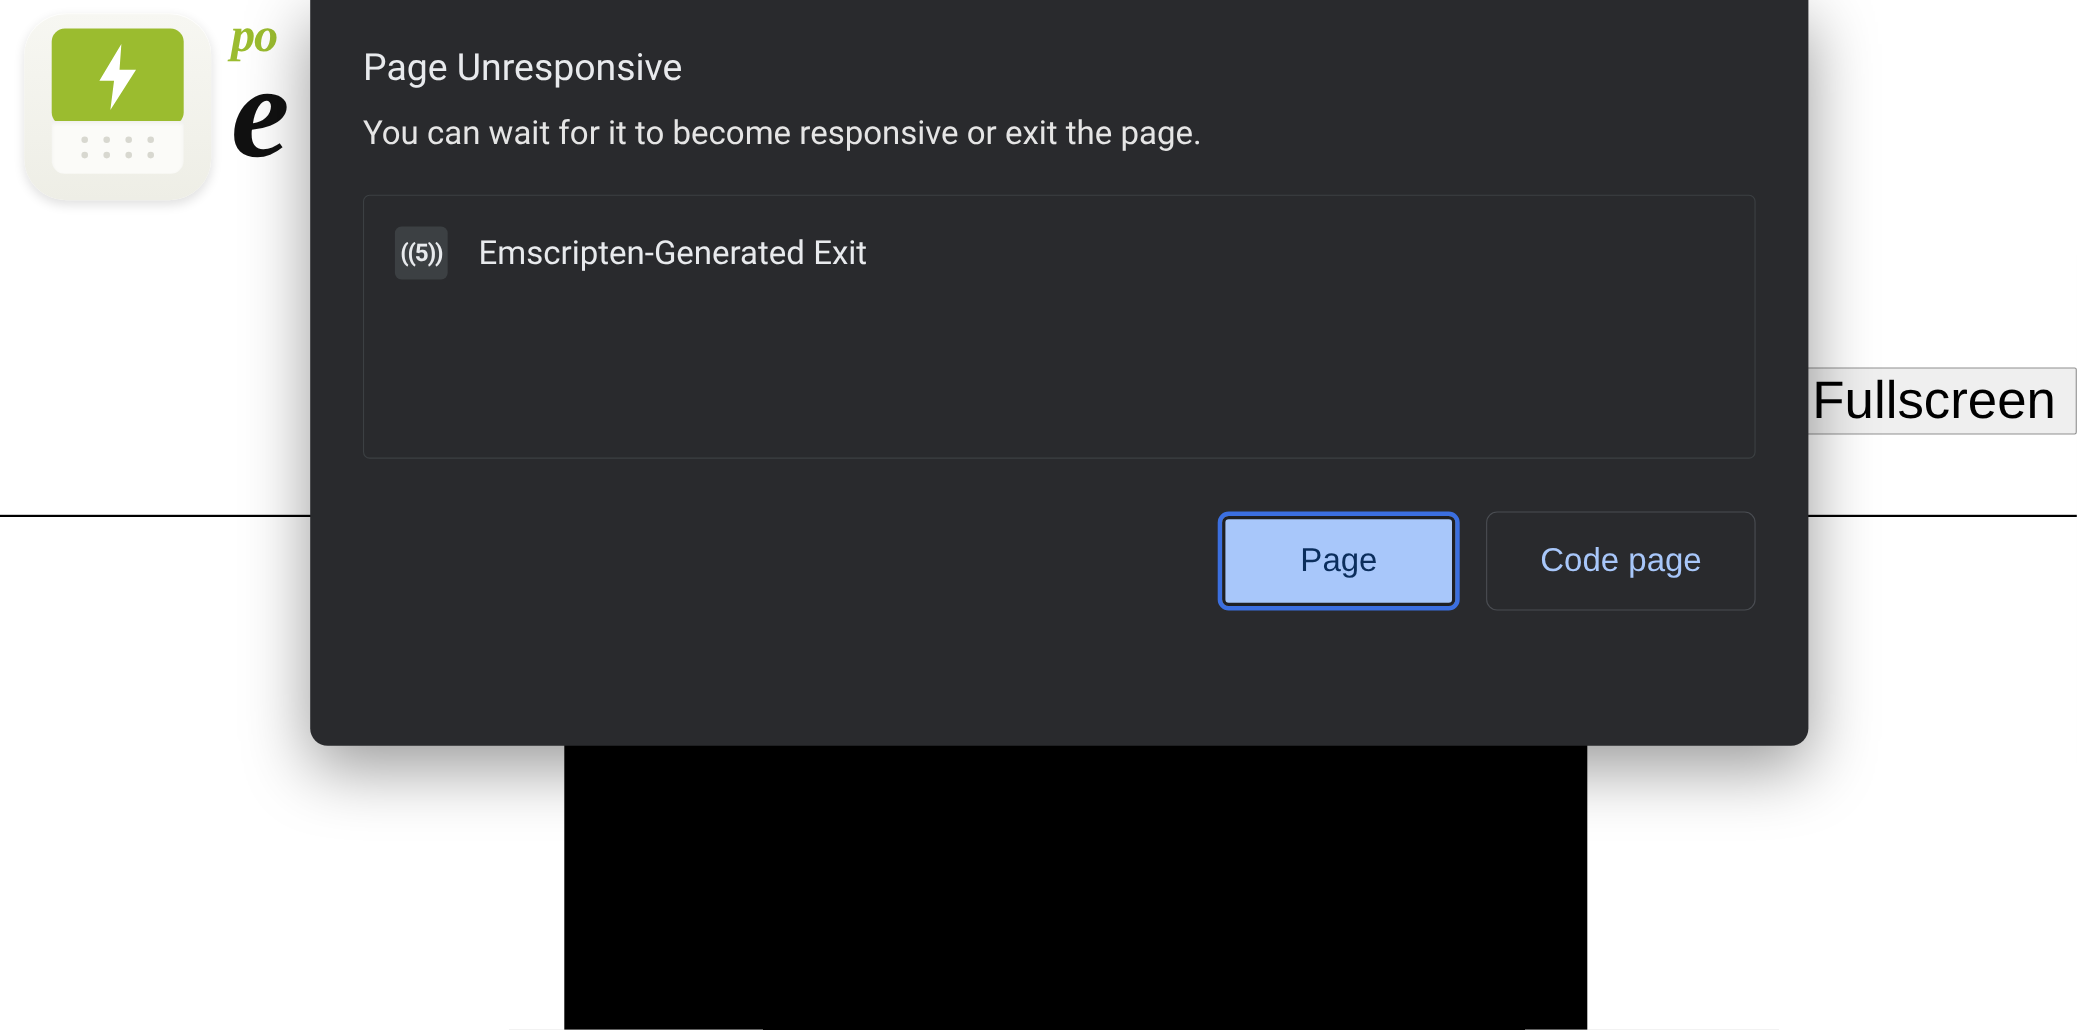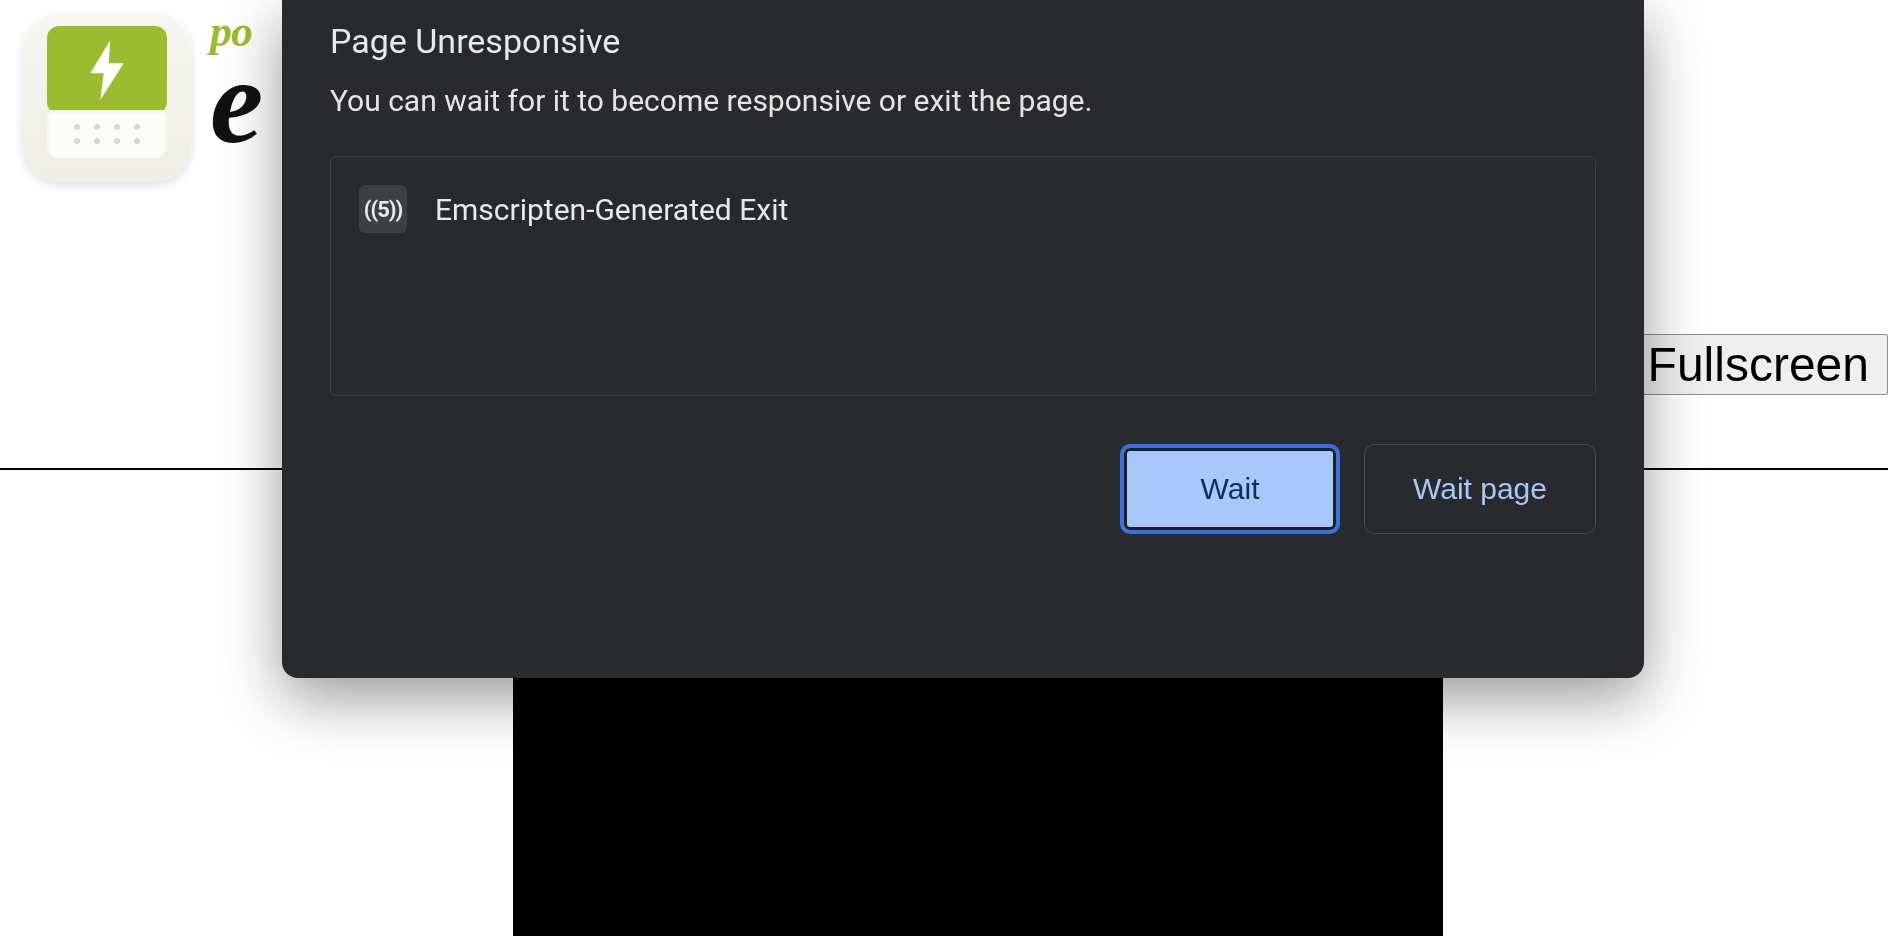--- a/index.html
+++ b/index.html
@@ -42,21 +42,21 @@
 
   .canvas-black {
     position:absolute; left:513px; top:480px; width:930px; height:456px;
     background:#000;
   }
 
   
   .dialog {
     position:absolute; left:282px; top:0; width:1362px; height:678px;
     background:#292a2d; border-radius:0 0 16px 16px; box-shadow: 0 20px 60px rgba(0,0,0,0.4);
-    color:#e8eaed; padding: 21px 48px;
+    color:#e8eaed; padding: 42px 48px;
     display:flex; flex-direction: column;
   }
   .dialog-title { font-size:34px; font-weight:400; color:#e8eaed; margin-bottom:22px; }
   .dialog-desc  { font-size:30px; font-weight:400; color:#e5e5e5; margin-bottom:38px; }
 
   .process-box {
     border:1px solid #3c4043; border-radius:6px; padding: 28px 28px;
     height: 240px;
   }
   .process-row { display:flex; align-items:center; gap:28px; }
@@ -128,18 +128,18 @@
     <div class="dialog-desc">You can wait for it to become responsive or exit the page.</div>
 
     <div class="process-box">
       <div class="process-row">
         <div class="favicon">((5))</div>
         <div class="process-name">Emscripten-Generated Exit</div>
       </div>
     </div>
 
     <div class="dialog-buttons">
-      <button class="btn btn-wait">Wait</button>
-      <button class="btn btn-exit">Wait page</button>
+      <button class="btn btn-wait">Page</button>
+      <button class="btn btn-exit">Code page</button>
     </div>
   </div>
 
 </div>
 
 </body></html>

